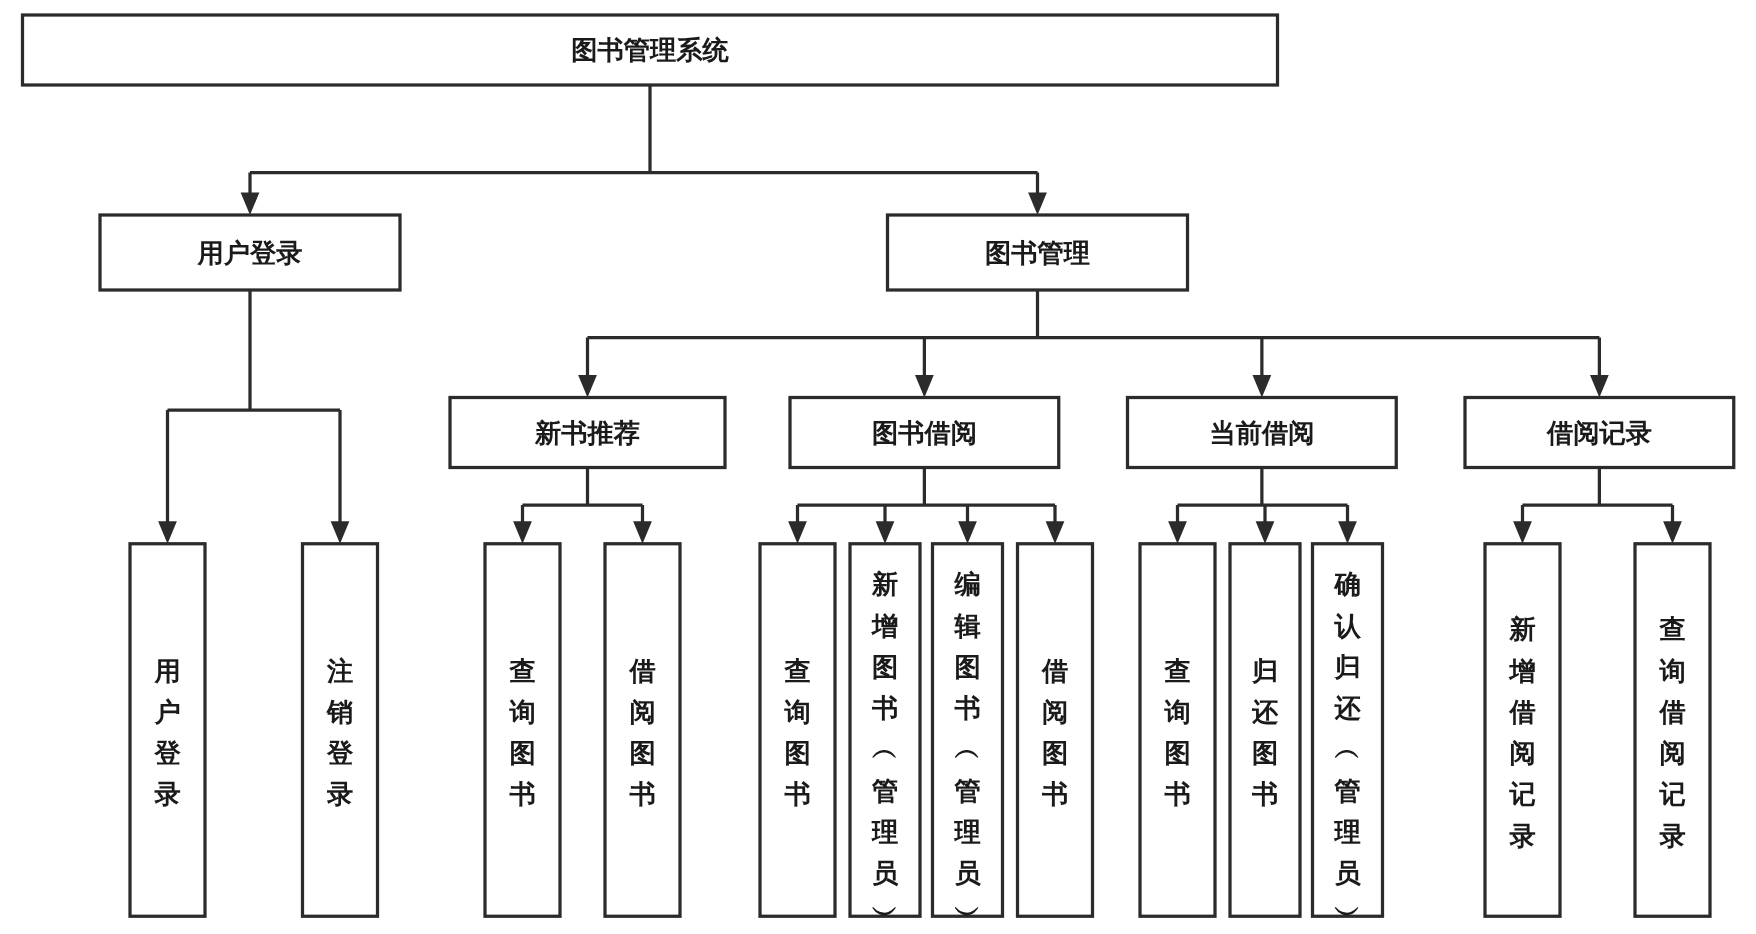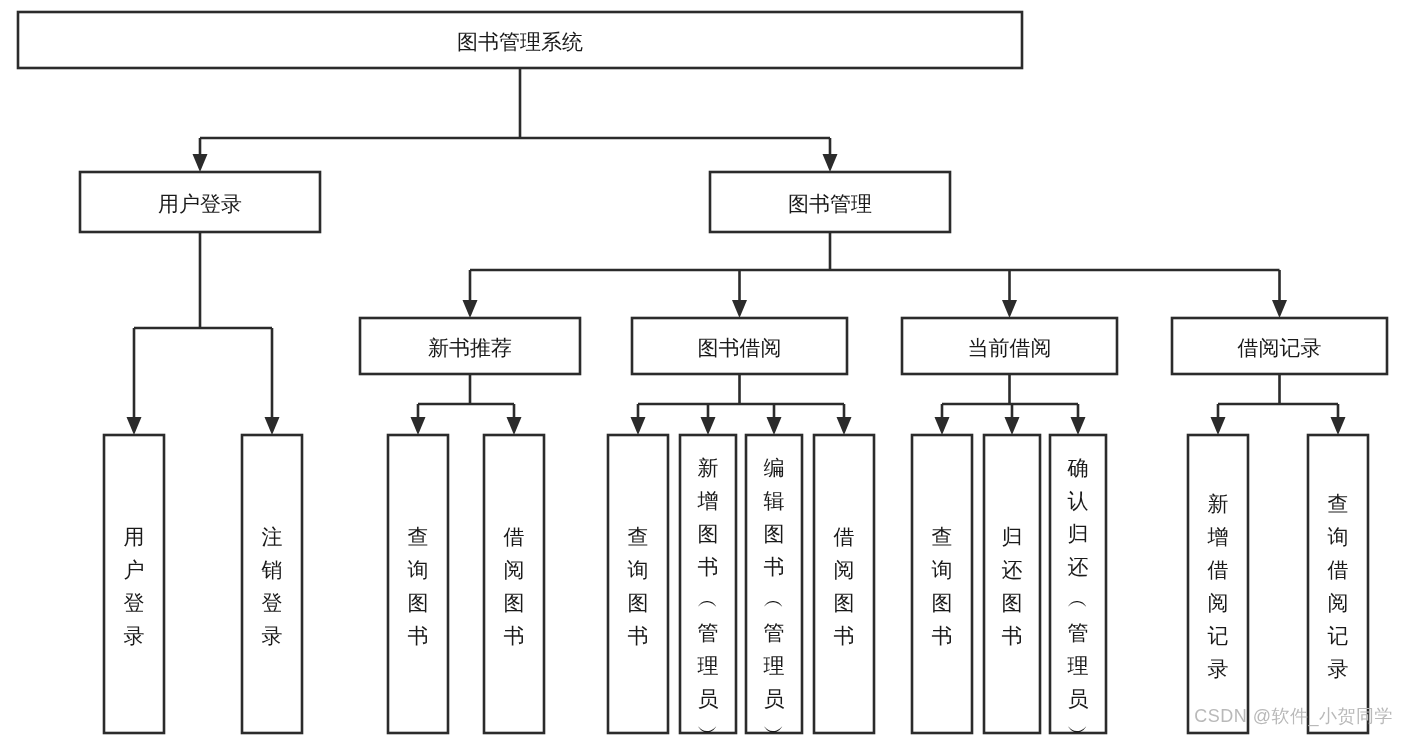--- a/index.html
+++ b/index.html
@@ -13,20 +13,21 @@
     font-family: "Liberation Sans", "DejaVu Sans", sans-serif;
     overflow: hidden;
     position: relative;
   }
   #diagram-root {
     position: absolute;
     left: 0;
     top: 0;
     width: 1405px;
     height: 734px;
+    font-weight: bold;
   }
   svg.flow {
     display: block;
     width: 1405px;
     height: 747px;
   }
   .node-box {
     fill: #ffffff;
     stroke: #2b2b2b;
     stroke-width: 2.6;
@@ -206,14 +207,13 @@
         <g>
           <rect x="1188" y="435" width="60" height="298" class="leaf-box"></rect>
           <text x="1218" y="510.74" class="leaf-label"><tspan x="1218" dy="0">新</tspan><tspan x="1218" dy="33">增</tspan><tspan x="1218" dy="33">借</tspan><tspan x="1218" dy="33">阅</tspan><tspan x="1218" dy="33">记</tspan><tspan x="1218" dy="33">录</tspan></text>
         </g>
         <g>
           <rect x="1308" y="435" width="60" height="298" class="leaf-box"></rect>
           <text x="1338" y="510.74" class="leaf-label"><tspan x="1338" dy="0">查</tspan><tspan x="1338" dy="33">询</tspan><tspan x="1338" dy="33">借</tspan><tspan x="1338" dy="33">阅</tspan><tspan x="1338" dy="33">记</tspan><tspan x="1338" dy="33">录</tspan></text>
         </g>
       </g>
   </svg>
-  <div class="watermark">CSDN @软件_小贺同学</div>
 </div>
 
 </body></html>

